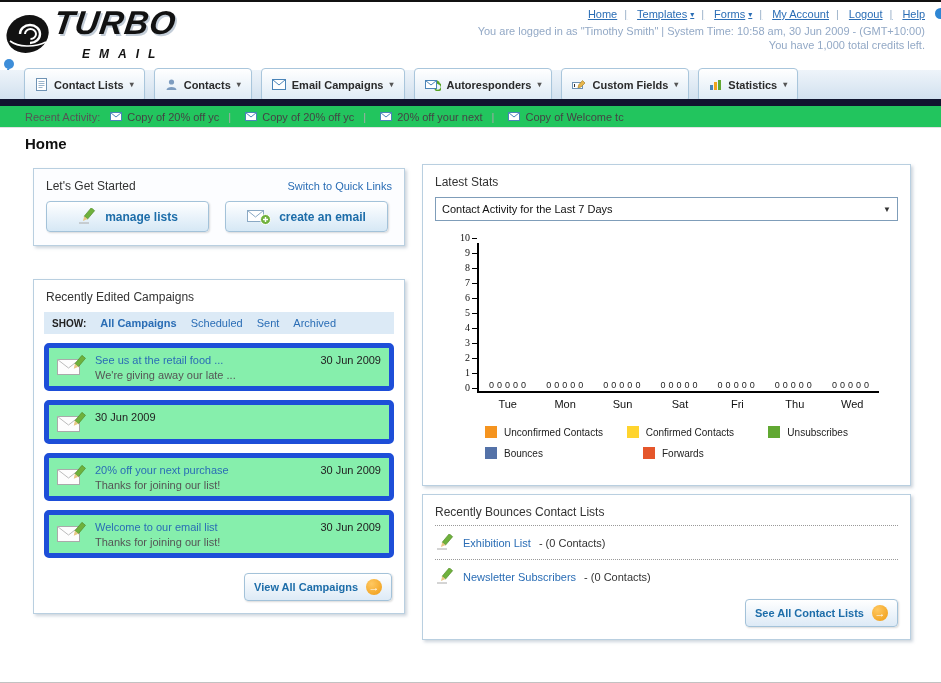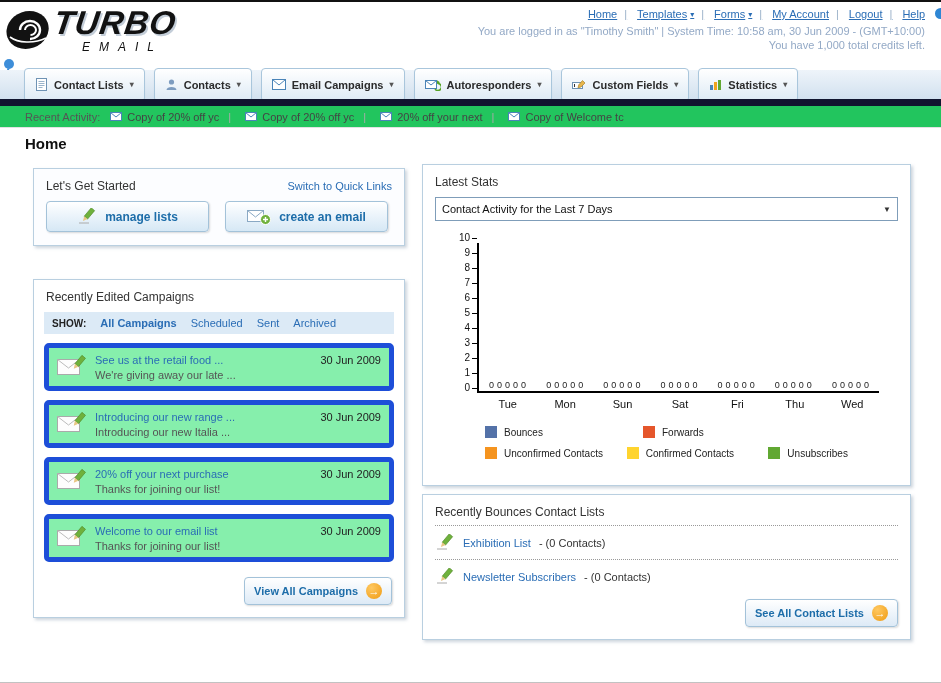--- a/index.html
+++ b/index.html
@@ -6,22 +6,22 @@
   body { background:#e9e9e9; }
   #app { position:relative; width:941px; height:683px; background:#fff;
          font-family:"Liberation Sans", sans-serif; overflow:hidden;
          border-top:2px solid #111; border-bottom:1px solid #c2c2c2; }
 
   
   .logo { position:absolute; left:6px; top:4px; display:flex; align-items:center; cursor:pointer; }
   .logo-text { margin-left:-4px; }
   .logo-turbo { display:block; font-size:33px; line-height:33px; font-weight:bold; font-style:italic;
                 letter-spacing:1px; color:#121212; text-shadow:2px 2px 0 #c3cdd8; transform:skewX(-8deg); }
-  .logo-email { display:block; font-size:12px; font-weight:normal; font-style:italic;
-                letter-spacing:9px; color:#121212; padding-left:28px; margin-top:1px; }
+  .logo-email { display:block; font-size:12px; font-weight:bold; font-style:italic;
+                letter-spacing:9px; color:#121212; padding-left:28px; margin-top:8px; }
   .deco-dot  { position:absolute; left:4px; top:57px; width:10px; height:10px; border-radius:50%; background:#3e8ed9; }
   .deco-line { position:absolute; left:3px; top:66px; width:2px; height:42px; background:#3e8ed9; transform:rotate(12deg); }
   .help-dot  { position:absolute; right:-5px; top:6px; width:11px; height:11px; border-radius:50%; background:#2e86d4; }
 
   .top-nav { position:absolute; top:6px; right:16px; display:flex; align-items:center; font-size:11px; }
   .nav-link { color:#2a6db5; cursor:pointer; display:flex; align-items:center; gap:3px; text-decoration:underline; }
   .top-nav .nav-link:not(:first-child)::before { content:"|"; color:#9ab0c8; margin:0 7px; text-decoration:none; display:inline-block; }
   .caret-icon { font-size:8px; color:#2a6db5; text-decoration:none; }
   .login-info { position:absolute; top:22px; right:16px; font-size:11px; color:#93a9c6; text-align:right; line-height:14px; }
 
@@ -82,21 +82,21 @@
                   background:radial-gradient(circle at 35% 30%, #ffc861, #ef9b13);
                   color:#fff; font-size:11px; line-height:16px; text-align:center; font-weight:bold; }
 
   
   .stats-select { margin:2px 12px 12px; height:24px; border:1px solid #7f9db9; background:#fff;
                   display:flex; align-items:center; justify-content:space-between; padding:0 6px;
                   font-size:11px; color:#111; cursor:pointer; }
   .select-caret { font-size:8px; color:#333; }
   .chart-area { display:flex; margin-left:28px; align-items:flex-end; }
   .y-axis { width:26px; height:160px; display:flex; flex-direction:column; justify-content:space-between;
-            align-items:flex-end; font-size:10px; color:#111; line-height:10px; }
+            align-items:flex-end; font-size:10px; color:#111; line-height:10px;font-family:Liberation Serif, serif; }
   .ylab { display:flex; align-items:center; }
   .ylab::after { content:""; display:inline-block; width:5px; height:1px; background:#000; margin-left:2px; }
   .plot { position:relative; width:402px; height:150px; border-left:2px solid #000; border-bottom:2px solid #000; }
   .zeros-row { position:absolute; left:0; bottom:1px; width:100%; display:flex; }
   .zero-group { flex:1; display:flex; justify-content:center; gap:3px; font-size:9px; color:#222; }
   .days-row { display:flex; width:402px; margin-left:56px; margin-top:5px; }
   .day { flex:1; text-align:center; font-size:11px; color:#111; }
   .legend { margin:16px 0 0 62px; }
   .legend-row { display:flex; margin-bottom:9px; }
   .legend-item { display:flex; align-items:center; gap:7px; width:158px; font-size:10px; color:#222; }
@@ -306,24 +306,20 @@
 
       <div class="campaign">
         <svg width="30" height="23" viewBox="0 0 30 23">
             <rect x="0.5" y="5.5" width="22" height="15" fill="#fdfdfd" stroke="#aaa"></rect>
             <path d="M0.5 5.5L11.5 14l11-8.5" fill="none" stroke="#bbb"></path>
             <g transform="rotate(40 22 8)">
               <rect x="20" y="1" width="4.6" height="11" fill="#6fb13c" stroke="#4e8826" stroke-width="0.6"></rect>
               <polygon points="20,12 24.6,12 22.3,16.5" fill="#e8c684"></polygon>
             </g>
           </svg>
-        <div class="campaign-texts">
-          <div class="campaign-title">Introducing our new range ...</div>
-          <div class="campaign-sub">Introducing our new Italia ...</div>
-        </div>
         <span class="campaign-date">30 Jun 2009</span>
       </div>
 
       <div class="campaign">
         <svg width="30" height="23" viewBox="0 0 30 23">
             <rect x="0.5" y="5.5" width="22" height="15" fill="#fdfdfd" stroke="#aaa"></rect>
             <path d="M0.5 5.5L11.5 14l11-8.5" fill="none" stroke="#bbb"></path>
             <g transform="rotate(40 22 8)">
               <rect x="20" y="1" width="4.6" height="11" fill="#6fb13c" stroke="#4e8826" stroke-width="0.6"></rect>
               <polygon points="20,12 24.6,12 22.3,16.5" fill="#e8c684"></polygon>
@@ -446,42 +442,42 @@
           <span class="day">Sun</span>
           <span class="day">Sat</span>
           <span class="day">Fri</span>
           <span class="day">Thu</span>
           <span class="day">Wed</span>
         </div>
 
       <div class="legend">
         <div class="legend-row">
           <span class="legend-item">
-              <span class="swatch" style="background: rgb(84, 114, 168);"></span>
-              <span>Bounces</span>
-            </span>
-          <span class="legend-item">
-              <span class="swatch" style="background: rgb(229, 86, 43);"></span>
-              <span>Forwards</span>
-            </span>
-        </div>
-        <div class="legend-row">
-          <span class="legend-item">
               <span class="swatch" style="background: rgb(245, 148, 31);"></span>
               <span>Unconfirmed Contacts</span>
             </span>
           <span class="legend-item">
               <span class="swatch" style="background: rgb(255, 212, 46);"></span>
               <span>Confirmed Contacts</span>
             </span>
           <span class="legend-item">
               <span class="swatch" style="background: rgb(97, 168, 50);"></span>
               <span>Unsubscribes</span>
             </span>
         </div>
+        <div class="legend-row">
+          <span class="legend-item">
+              <span class="swatch" style="background: rgb(84, 114, 168);"></span>
+              <span>Bounces</span>
+            </span>
+          <span class="legend-item">
+              <span class="swatch" style="background: rgb(229, 86, 43);"></span>
+              <span>Forwards</span>
+            </span>
+        </div>
       </div>
     </div>
 
     <div class="panel" id="cl-panel">
       <div class="panel-header">
         <span class="panel-title">Recently Bounces Contact Lists</span>
       </div>
       <div class="dotted"></div>
       <div class="cl-item">
         <svg width="20" height="17" viewBox="0 0 20 17">

